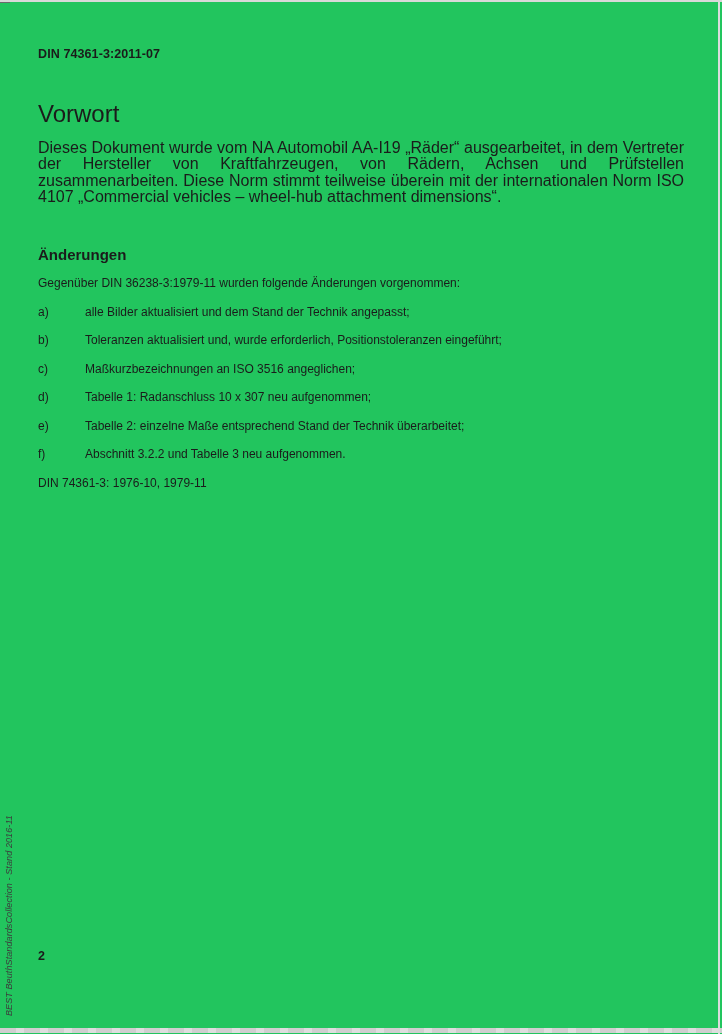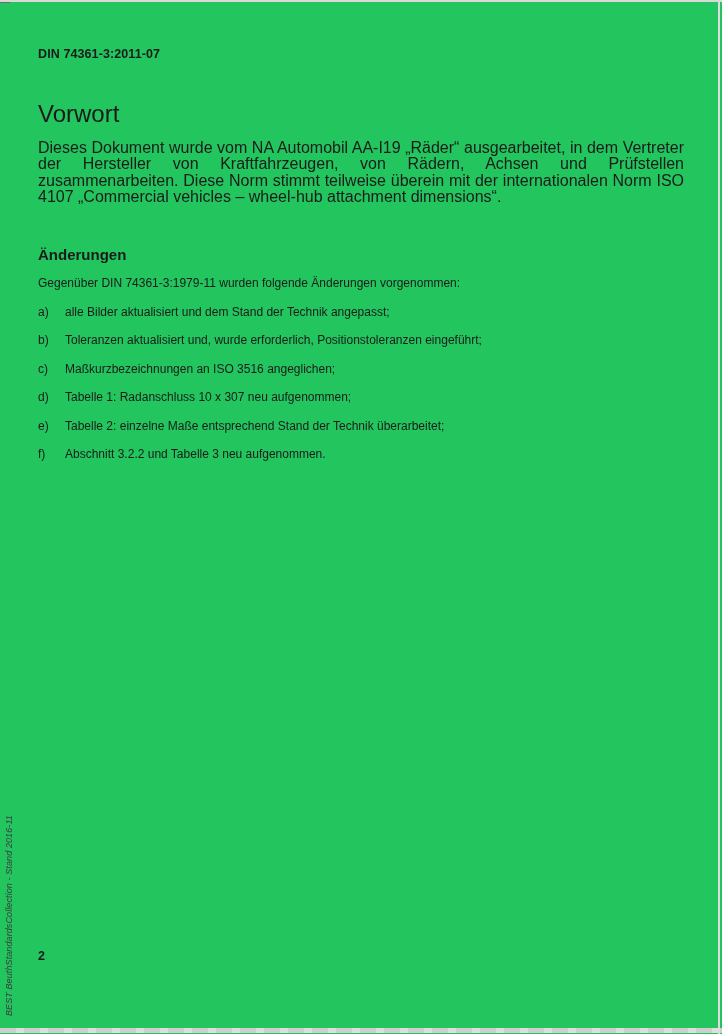--- a/index.html
+++ b/index.html
@@ -76,21 +76,21 @@
   .list { margin-top: 14px; }
   .list-item {
     display: flex;
     font-size: 12px;
     line-height: 14px;
     margin-bottom: 14.5px;
   }
   .li-label {
     flex: 0 0 27px;
   }
-  .li-text { flex: 1; }
+  .li-text { flex: 1; margin-left: 20px; }
   .page-number {
     position: absolute;
     left: 38px;
     top: 947px;
     font-size: 12.5px;
     font-weight: bold;
   }
   .watermark {
     position: absolute;
     left: 4px;
@@ -115,21 +115,21 @@
   <div class="content">
 
     <div class="doc-number">DIN 74361-3:2011-07</div>
 
     <h1 class="title">Vorwort</h1>
 
     <p class="para">Dieses Dokument wurde vom NA Automobil AA-I19 „Räder“ ausgearbeitet, in dem Vertreter der Hersteller von Kraftfahrzeugen, von Rädern, Achsen und Prüfstellen zusammenarbeiten. Diese Norm stimmt teilweise überein mit der internationalen Norm ISO 4107 „Commercial vehicles – wheel-hub attachment dimensions“.</p>
 
     <h2 class="subhead changes">Änderungen</h2>
 
-    <p class="lead">Gegenüber DIN 74361-3:1979-11 wurden folgende Änderungen vorgenommen:</p>
+    <p class="lead">Gegenüber DIN 36238-3:1979-11 wurden folgende Änderungen vorgenommen:</p>
 
     <div class="list">
       <div class="list-item">
         <span class="li-label">a)</span>
         <span class="li-text">alle Bilder aktualisiert und dem Stand der Technik angepasst;</span>
       </div>
       <div class="list-item">
         <span class="li-label">b)</span>
         <span class="li-text">Toleranzen aktualisiert und, wurde erforderlich, Positionstoleranzen eingeführt;</span>
       </div>
@@ -145,20 +145,21 @@
         <span class="li-label">e)</span>
         <span class="li-text">Tabelle 2: einzelne Maße entsprechend Stand der Technik überarbeitet;</span>
       </div>
       <div class="list-item">
         <span class="li-label">f)</span>
         <span class="li-text">Abschnitt 3.2.2 und Tabelle 3 neu aufgenommen.</span>
       </div>
     </div>
 
 
+    <p class="lead">DIN 74361-3: 1976-10, 1979-11</p>
 
   </div>
 
   <div class="watermark">BEST BeuthStandardsCollection - Stand 2016-11</div>
 
   <div class="page-number">2</div>
 
   <div class="bottom-bar"></div>
 
 </div>

